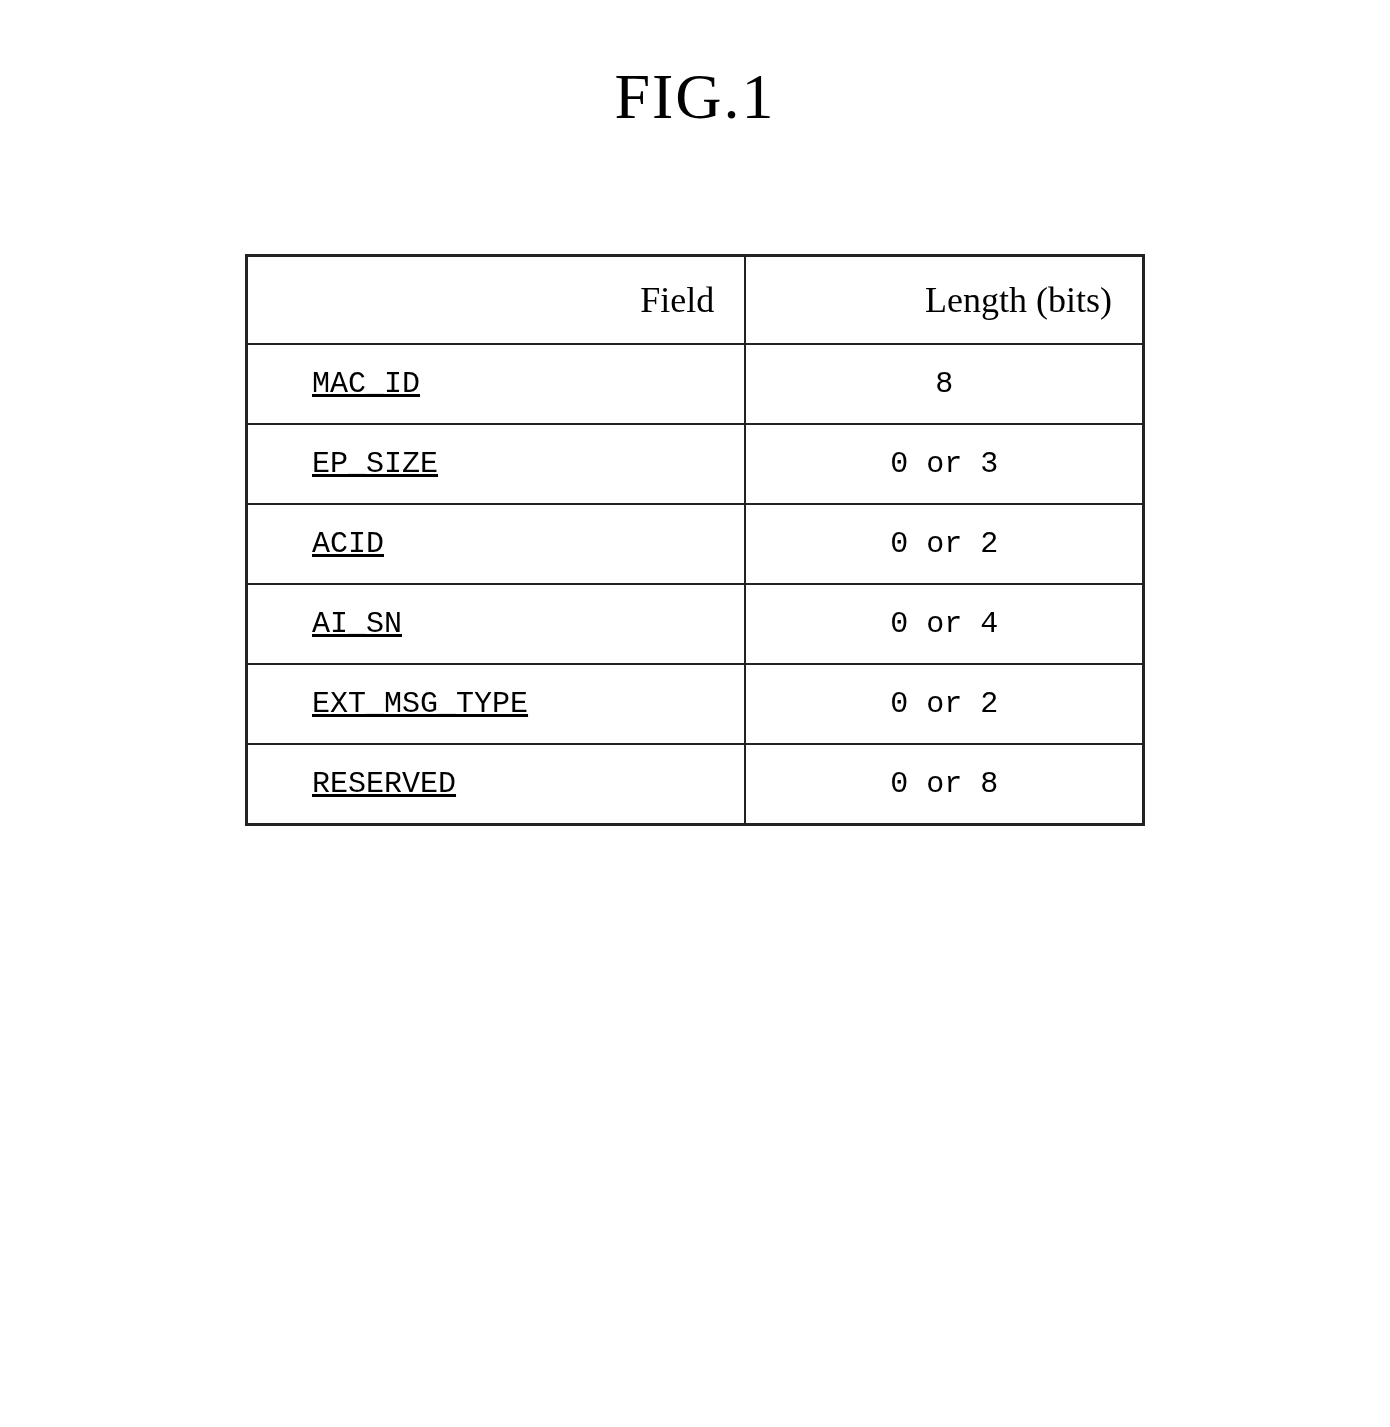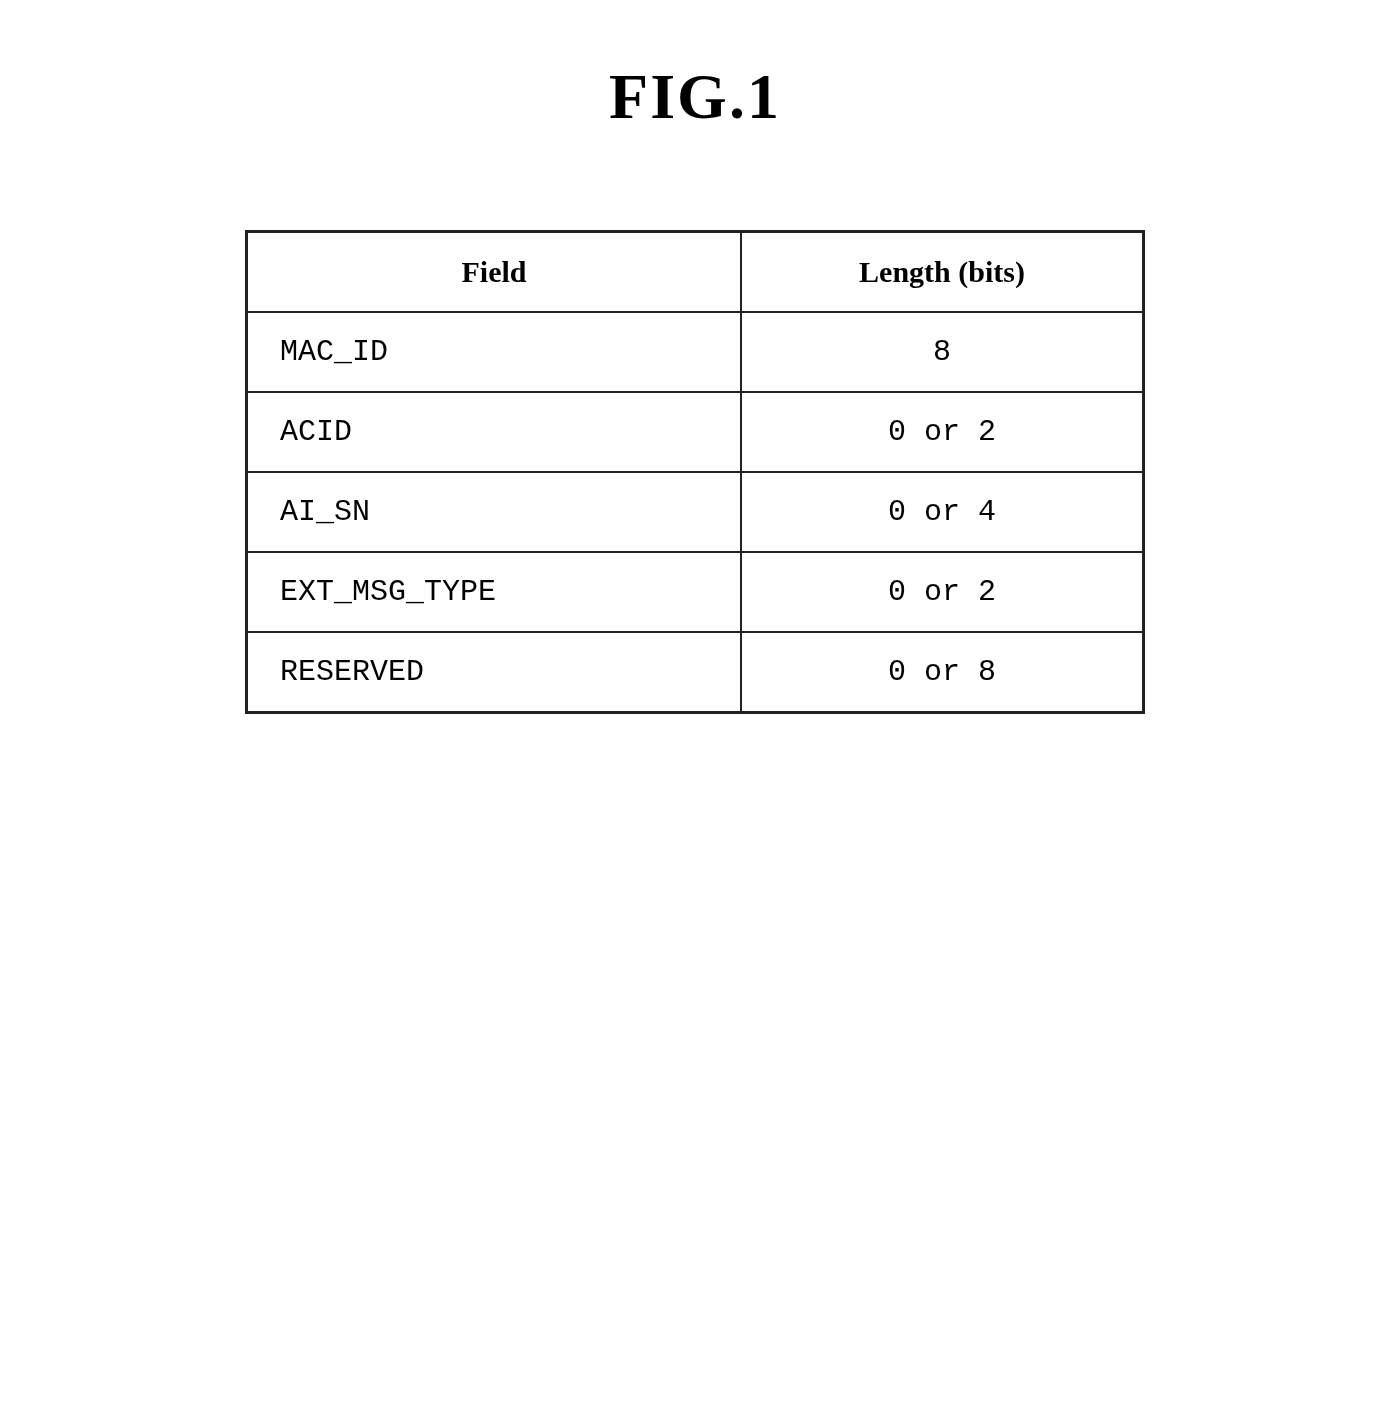--- a/index.html
+++ b/index.html
@@ -14,23 +14,23 @@
       width: 1390px;
       min-height: 1427px;
       display: flex;
       flex-direction: column;
       align-items: center;
       padding-top: 60px;
     }
 
     .figure-title {
       font-size: 64px;
-      font-weight: bold;
+      font-weight: normal;
       font-family: 'Times New Roman', Times, serif;
-      margin-bottom: 96px;
+      margin-bottom: 120px;
       letter-spacing: 2px;
       text-align: center;
     }
 
     .table-container {
       width: 900px;
     }
 
     table {
       width: 100%;
@@ -41,32 +41,34 @@
     th, td {
       border: 2px solid #222;
       padding: 22px 30px;
       text-align: center;
       font-size: 32px;
       font-family: 'Courier New', Courier, monospace;
     }
 
     thead th {
       font-family: 'Times New Roman', Times, serif;
-      font-size: 30px;
-      font-weight: bold;
+      font-size: 36px;
+      font-weight: normal;
+      text-align: right;
     }
 
     tbody td {
       font-family: 'Courier New', Courier, monospace;
       font-size: 30px;
     }
 
     tbody td:first-child {
       text-align: left;
-      padding-left: 32px;
+      padding-left: 64px;
+      text-decoration: underline;
     }
 
     tbody td:last-child {
       text-align: center;
     }
   </style>
 </head>
 <body>
 
 <h1 class="figure-title">FIG.1</h1>
@@ -78,20 +80,24 @@
         <th>Field</th>
         <th>Length (bits)</th>
       </tr>
     </thead>
     <tbody id="table-body">
     <tr>
           <td>MAC_ID</td>
           <td>8</td>
         </tr>
         <tr>
+          <td>EP_SIZE</td>
+          <td>0 or 3</td>
+        </tr>
+        <tr>
           <td>ACID</td>
           <td>0 or 2</td>
         </tr>
         <tr>
           <td>AI_SN</td>
           <td>0 or 4</td>
         </tr>
         <tr>
           <td>EXT_MSG_TYPE</td>
           <td>0 or 2</td>

